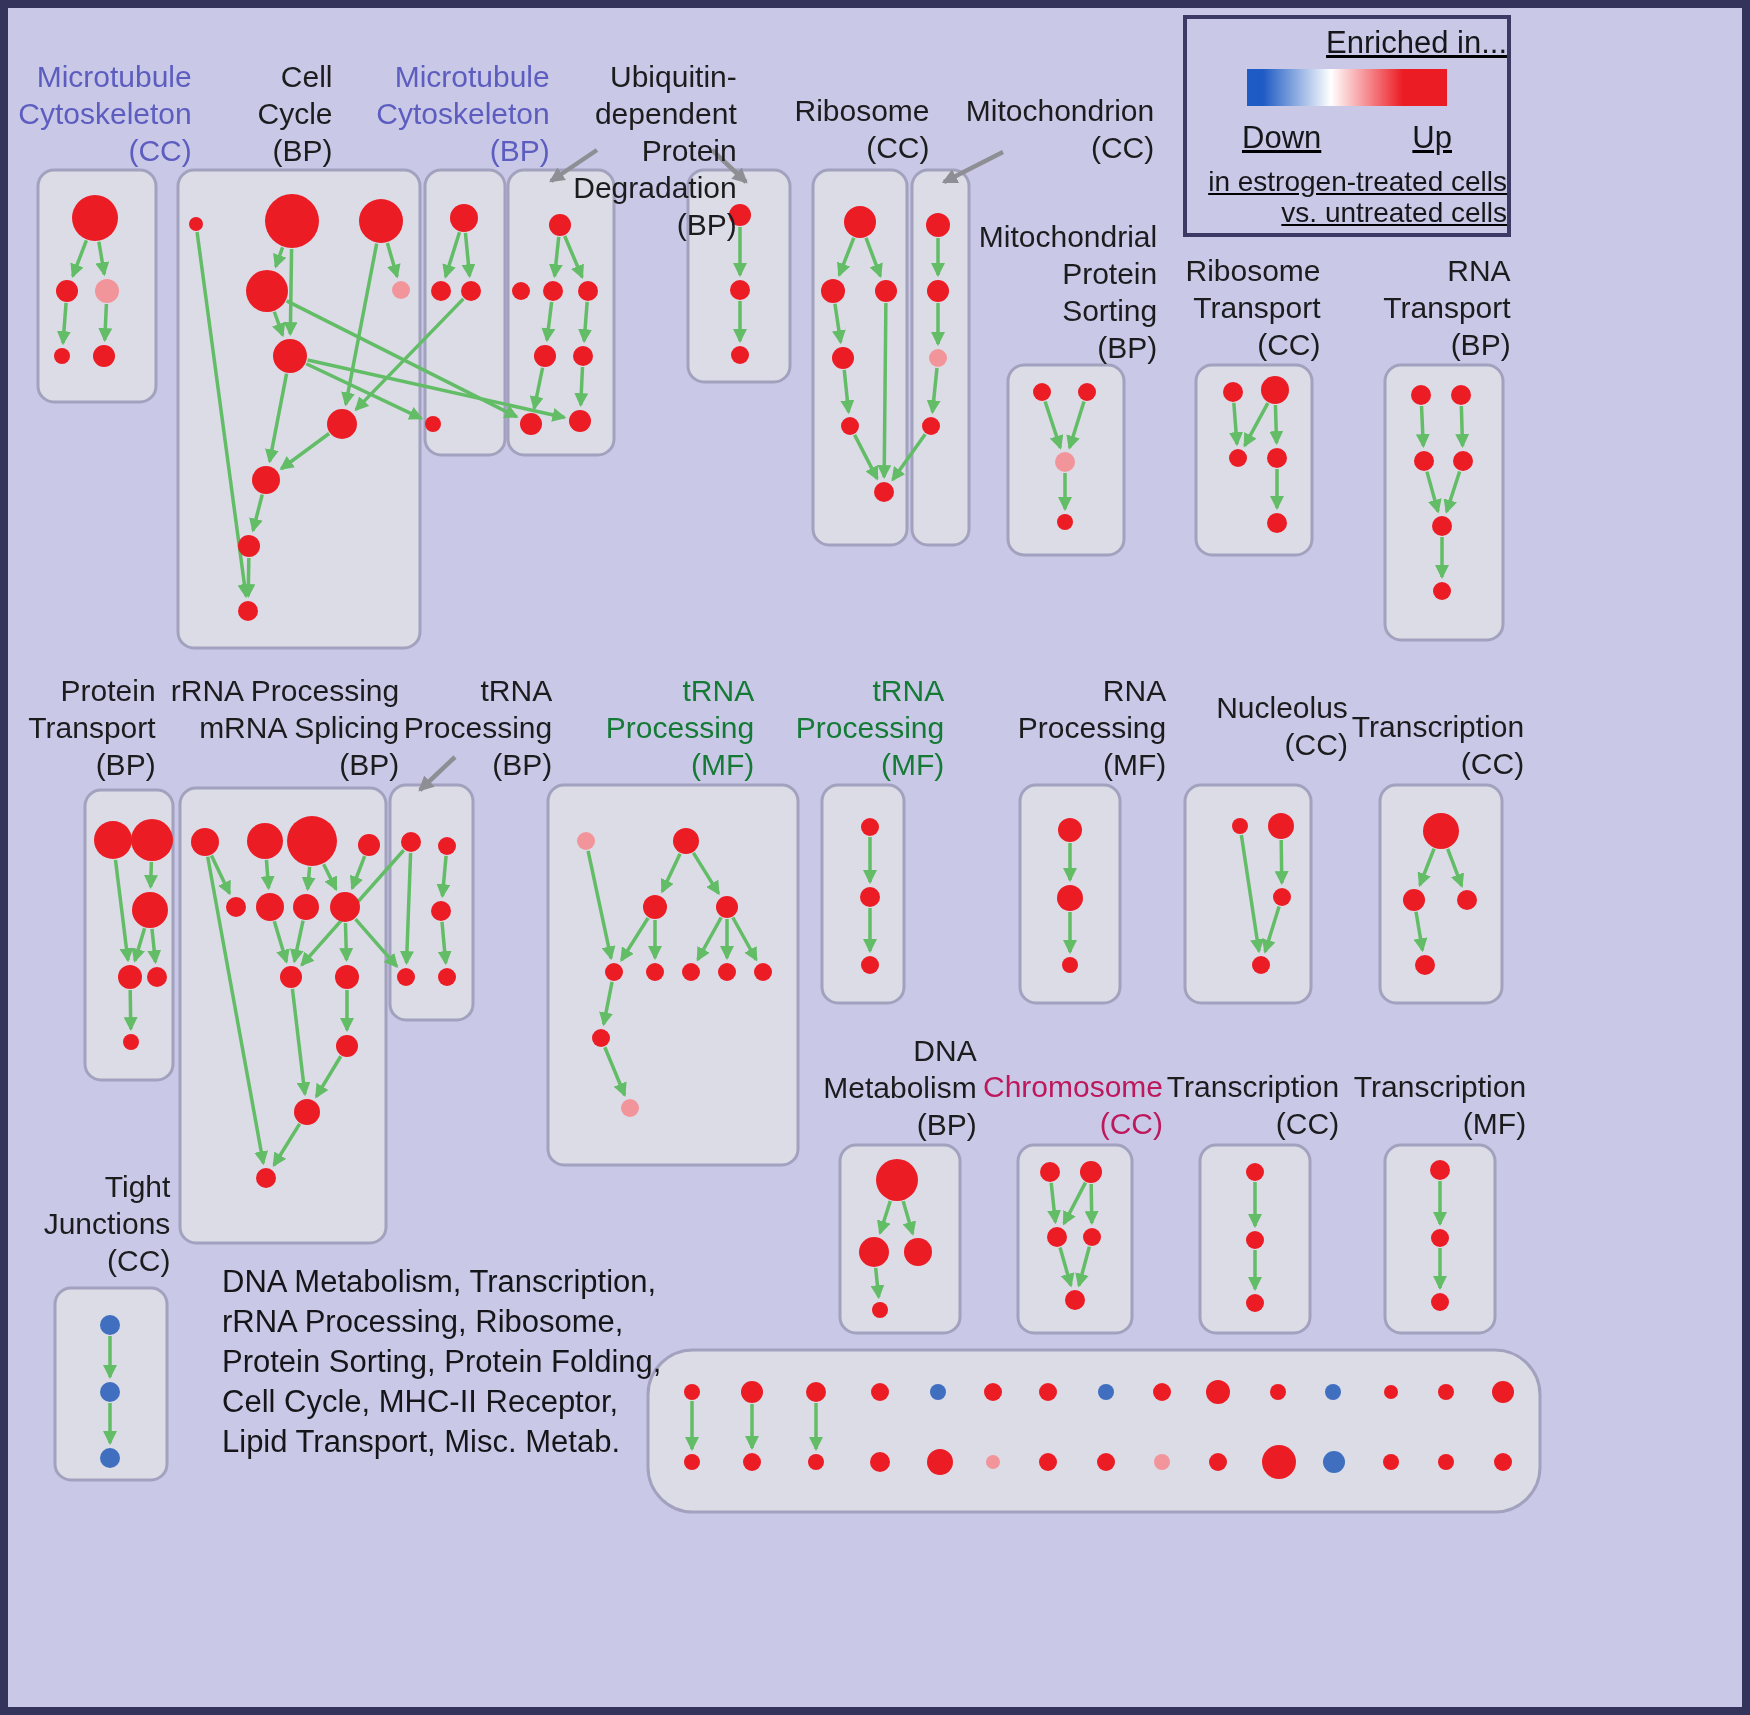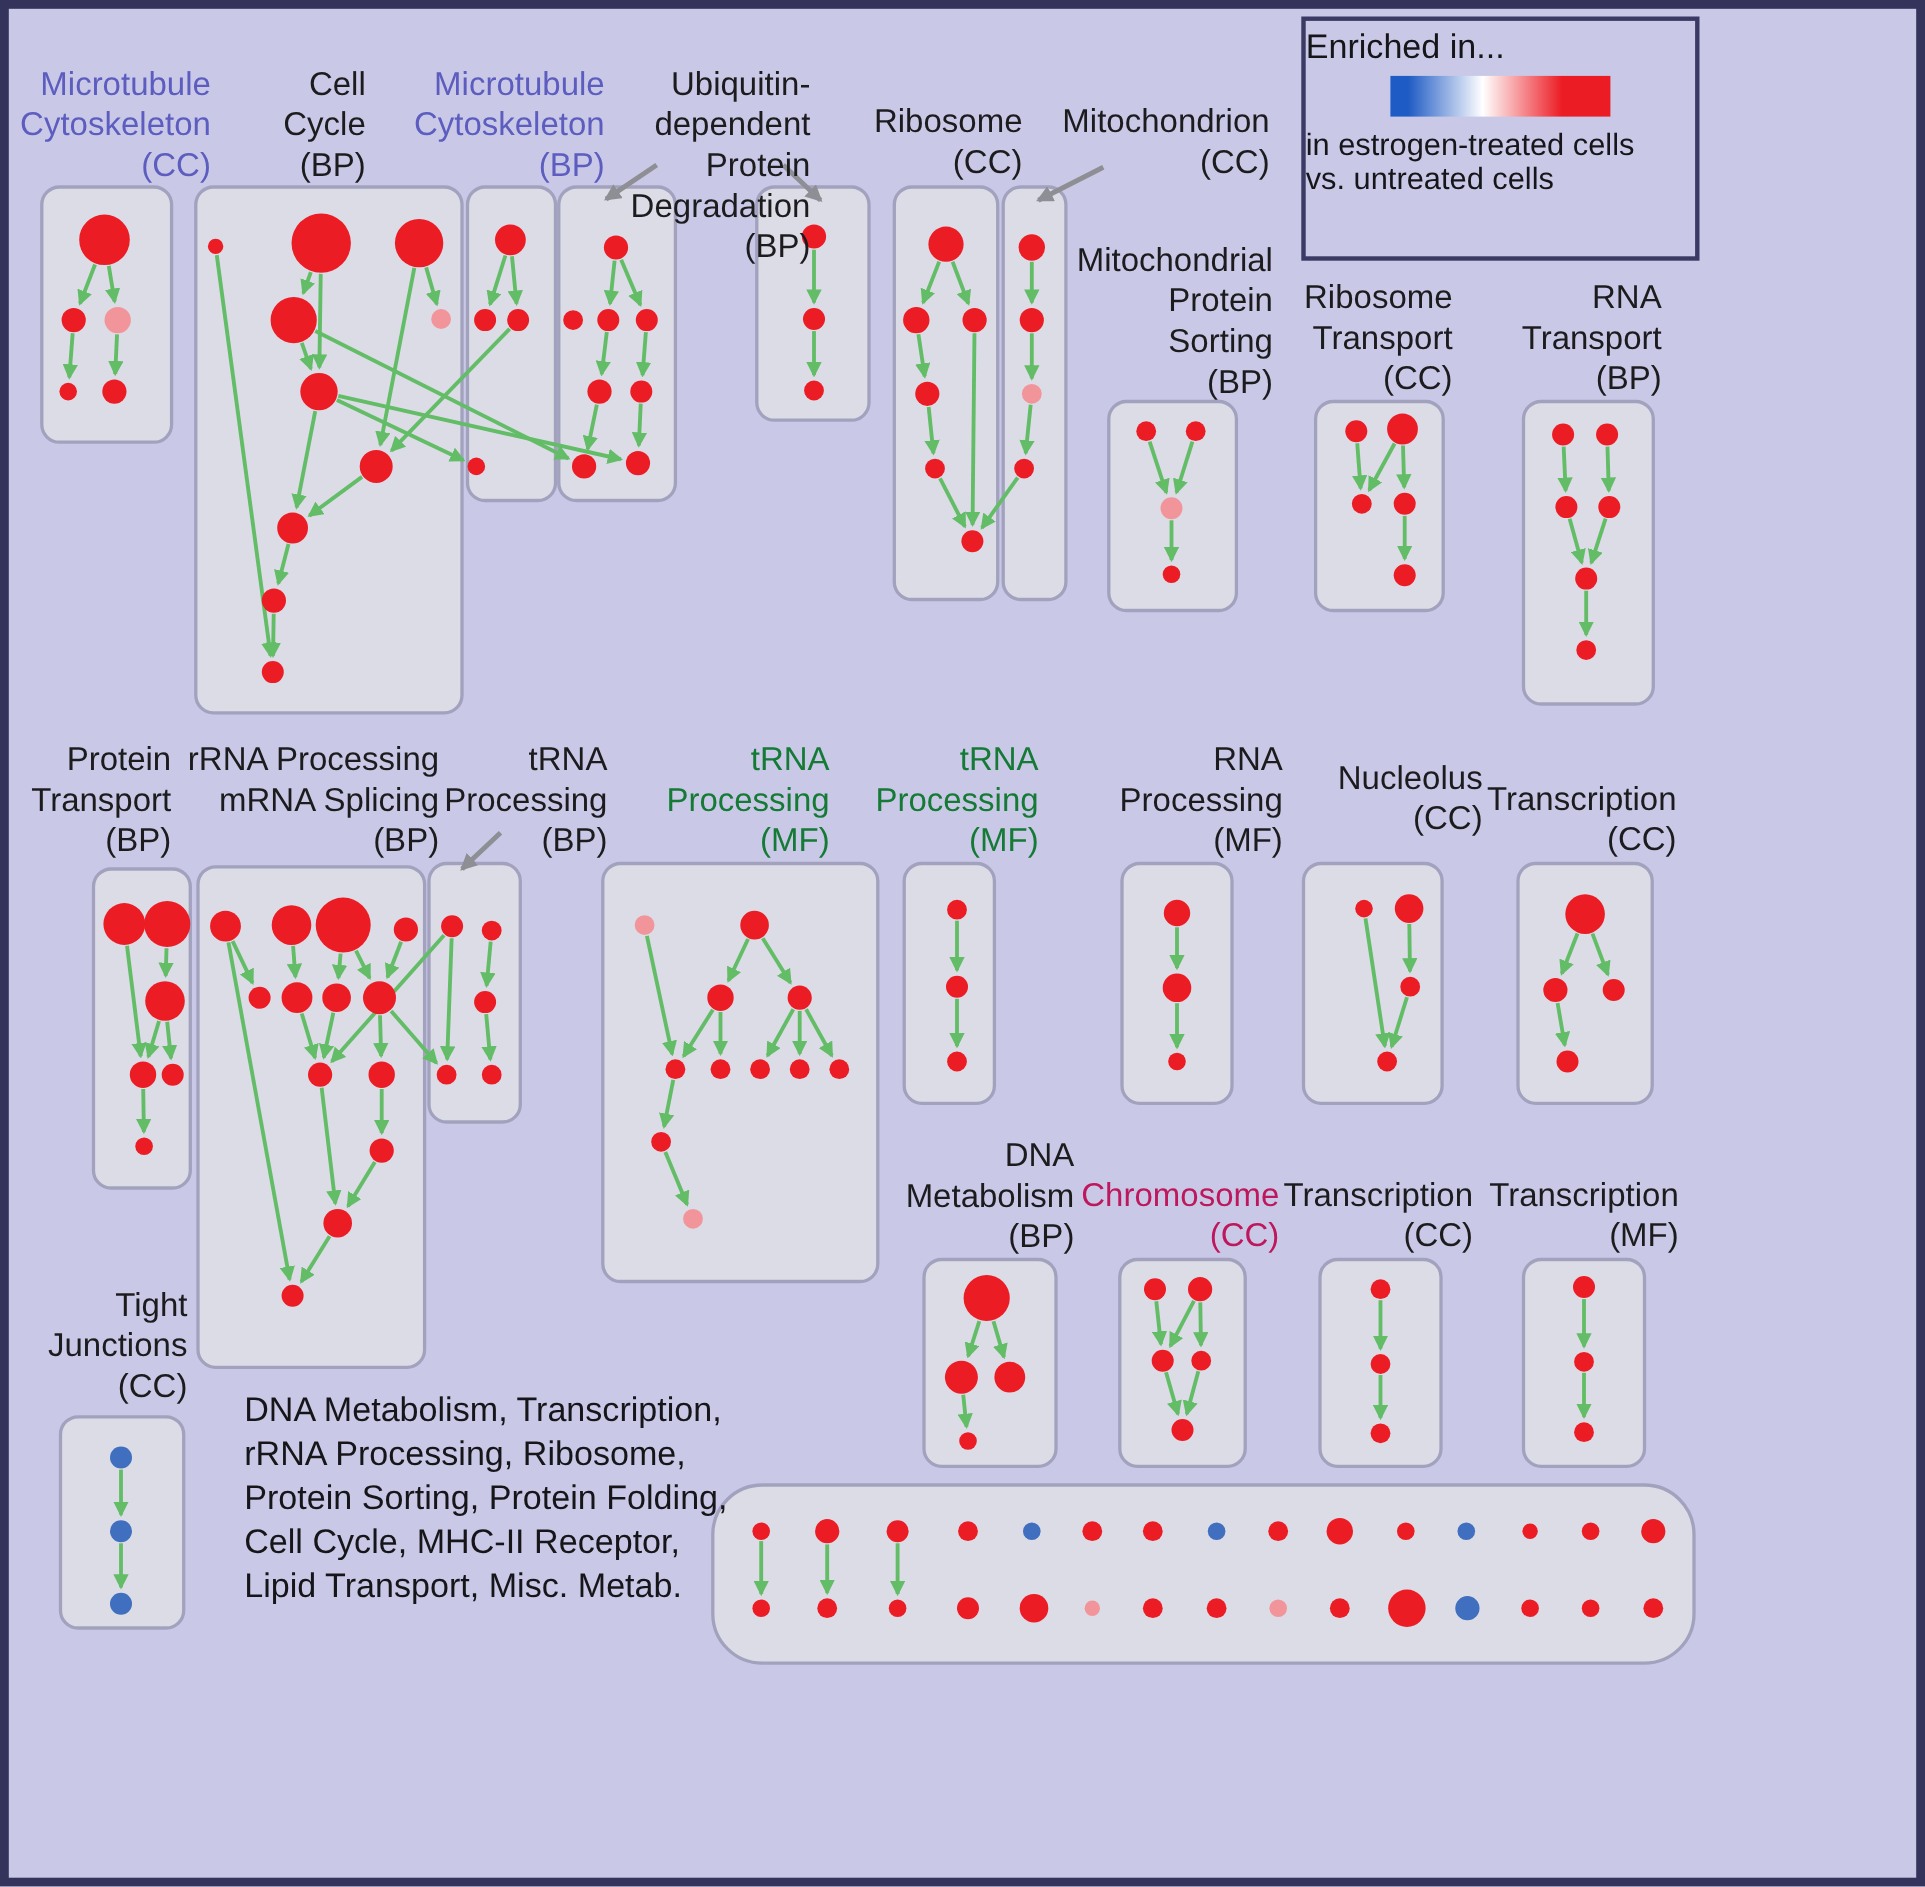--- a/index.html
+++ b/index.html
@@ -3,22 +3,22 @@
 <meta charset="utf-8">
 <style>
   * { box-sizing: border-box; }
   html,body { margin:0; padding:0; }
   body { background:#9a9ab5; font-family:"Liberation Sans", sans-serif; }
   #figure { position:relative; width:1750px; height:1715px; background:#c9c9e7; overflow:hidden; }
   #diagram-svg { position:absolute; left:0; top:0; width:1750px; height:1715px; }
   #label-layer { position:absolute; left:0; top:0; width:100%; height:100%; pointer-events:none; }
   .cluster-label { position:absolute; transform:translateX(-50%); text-align:right;
                    font-size:30px; line-height:37px; white-space:nowrap; }
-  .legend { position:absolute; left:1183px; top:15px; width:362px; height:222px;
-            border:4px solid #3a3a64; text-align:left; background:#c9c9e7; }
+  .legend { position:absolute; left:1183px; top:15px; width:328px; height:222px;
+            border:4px solid #3a3a64; text-align:right; background:#c9c9e7;text-decoration:underline; }
   .legend-title { font-size:31px; margin-top:6px; color:#16161a; }
   .legend-bar { width:200px; height:37px; margin:8px auto 0 auto; }
   .legend-scale { display:flex; justify-content:space-between; padding:0 55px; margin-top:14px;
                   font-size:31px; color:#16161a; }
   .legend-sub { font-size:28px; line-height:31px; color:#16161a; }
   .legend-sub.first { margin-top:10px; }
   .misc-note { position:absolute; left:222px; top:1262px; font-size:31px; line-height:40px; color:#16161a; }
 </style>
 </head>
 <body>
@@ -432,20 +432,24 @@
       <div class="cluster-label" style="left: 107px; top: 1168px; color: rgb(28, 28, 30);">
         <div>Tight</div>
         <div>Junctions</div>
         <div>(CC)</div>
       </div>
     </div>
 
   <div class="legend">
     <div class="legend-title">Enriched in...</div>
     <div class="legend-bar" id="legend-bar" style="background: linear-gradient(90deg, rgb(31, 91, 196) 0%, rgb(31, 91, 196) 8%, rgb(255, 255, 255) 42%, rgb(236, 28, 36) 78%, rgb(236, 28, 36) 100%);"></div>
+    <div class="legend-scale">
+      <span>Down</span>
+      <span>Up</span>
+    </div>
     <div class="legend-sub first">in estrogen-treated cells</div>
     <div class="legend-sub">vs. untreated cells</div>
   </div>
 
   <div class="misc-note">
     <div>DNA Metabolism, Transcription,</div>
     <div>rRNA Processing, Ribosome,</div>
     <div>Protein Sorting, Protein Folding,</div>
     <div>Cell Cycle, MHC-II Receptor,</div>
     <div>Lipid Transport, Misc. Metab.</div>

